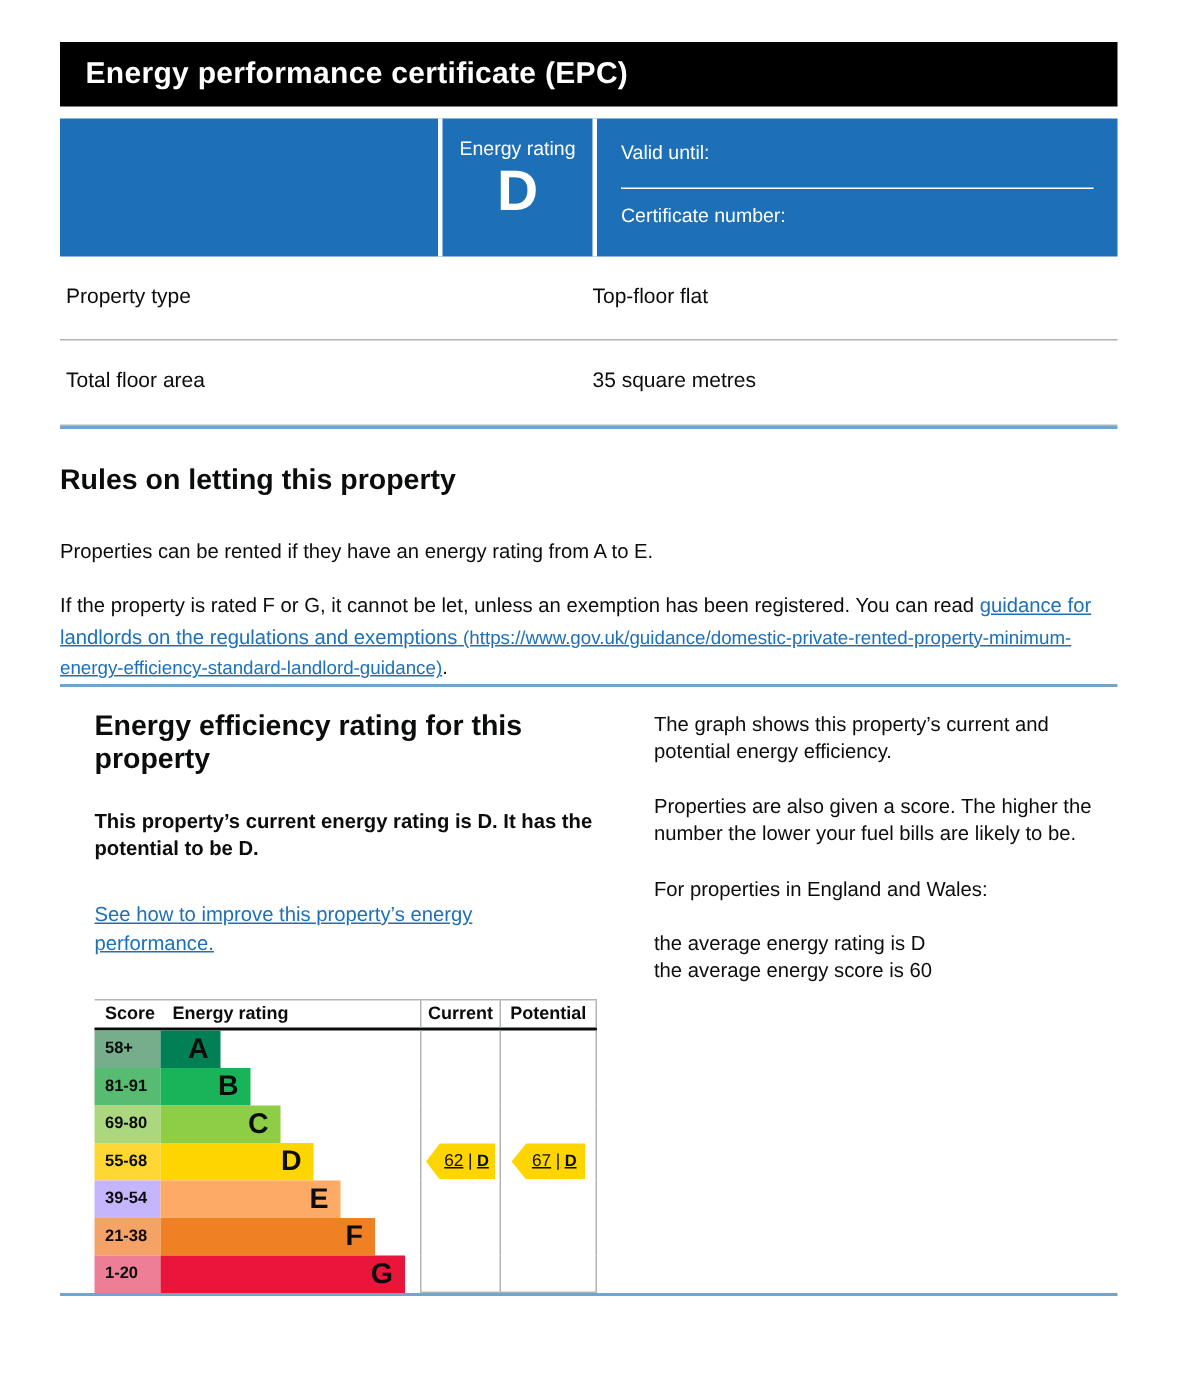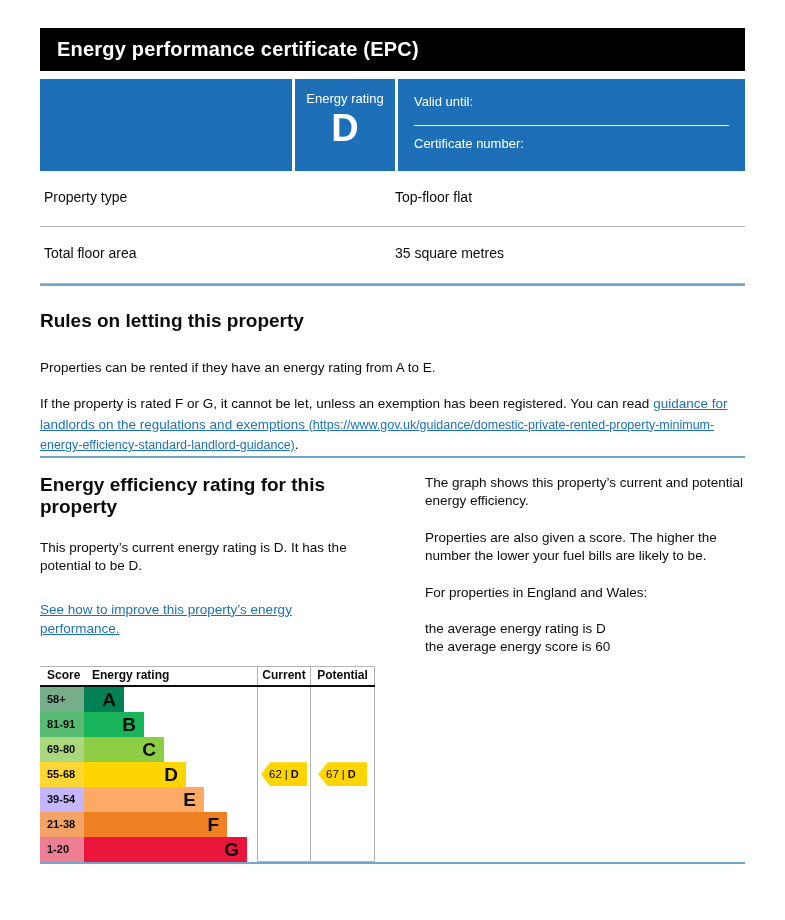--- a/index.html
+++ b/index.html
@@ -46,25 +46,25 @@
   .hr3 { margin-top: 31px; }
 
   h2 { font-size: 19px; font-weight: bold; margin: 0; line-height: 1.15; }
   .rules-heading { margin-top: 24px; }
   .rules-p1 { margin: 27px 0 0 0; }
   .rules-p2 { margin: 17px 0 0 0; line-height: 1.55; }
   a { color: #1d70b8; text-decoration: underline; }
   .link-url { font-size: 12.5px; }
 
   
-  .two-col { display: flex; margin-top: 16px; }
+  .two-col { display: flex; margin-top: 16px; margin-left: 23px; }
   .col-left { width: 350px; margin-right: 35px; }
   .col-right { width: 320px; }
   .col-left h2 { width: 312px; margin-bottom: 21px; }
-  .intro-para { width: 335px; margin: 0 0 25px 0; }
+  .intro-para { width: 335px; margin: 0 0 25px 0; font-weight: bold; }
   .improve-link { display: inline-block; width: 320px; margin-bottom: 27px; line-height: 1.45; }
   .col-right p { margin: 0 0 19px 0; }
   .avg-group div { line-height: 1.32; }
 
   
   .chart { width: 335px; border-top: 1px solid #b1b4b6; }
   .chart-header { display: flex; height: 20px; border-bottom: 2px solid #0b0c0c; font-weight: bold; font-size: 12px; }
   .chart-header > div { display: flex; align-items: center; }
   .h-score { width: 44px; padding-left: 7px; }
   .h-rating { width: 173px; padding-left: 8px; }
@@ -79,23 +79,24 @@
   .c-bar-area { width: 173px; }
   .c-bar {
     height: 100%; display: flex; align-items: center; justify-content: flex-end;
     padding-right: 8px; font-size: 19px; font-weight: bold; color: #0b0c0c;
   }
   .c-current { width: 53px; border-left: 1px solid #b1b4b6; display: flex; align-items: center; justify-content: center; }
   .c-potential { width: 65px; border-left: 1px solid #b1b4b6; border-right: 1px solid #b1b4b6; display: flex; align-items: center; justify-content: center; }
   .chart-row.last .c-current, .chart-row.last .c-potential { border-bottom: 1px solid #b1b4b6; }
 
   .rating-arrow {
-    height: 24px; display: flex; align-items: center; justify-content: flex-start;
+    height: 24px; display: flex; align-items: center; justify-content: center;
     padding-left: 8px; font-size: 11.5px; white-space: nowrap;
     clip-path: polygon(0 50%, 20% 0, 100% 0, 100% 100%, 20% 100%);
+    text-decoration: underline;
   }
   .arrow-current { width: 46px; }
   .arrow-potential { width: 49px; }
   .rating-arrow .pipe { margin: 0 3px; font-weight: normal; }
   .rating-arrow b { font-size: 11px; }
 </style>
 </head>
 <body>
 
 <div class="content">

